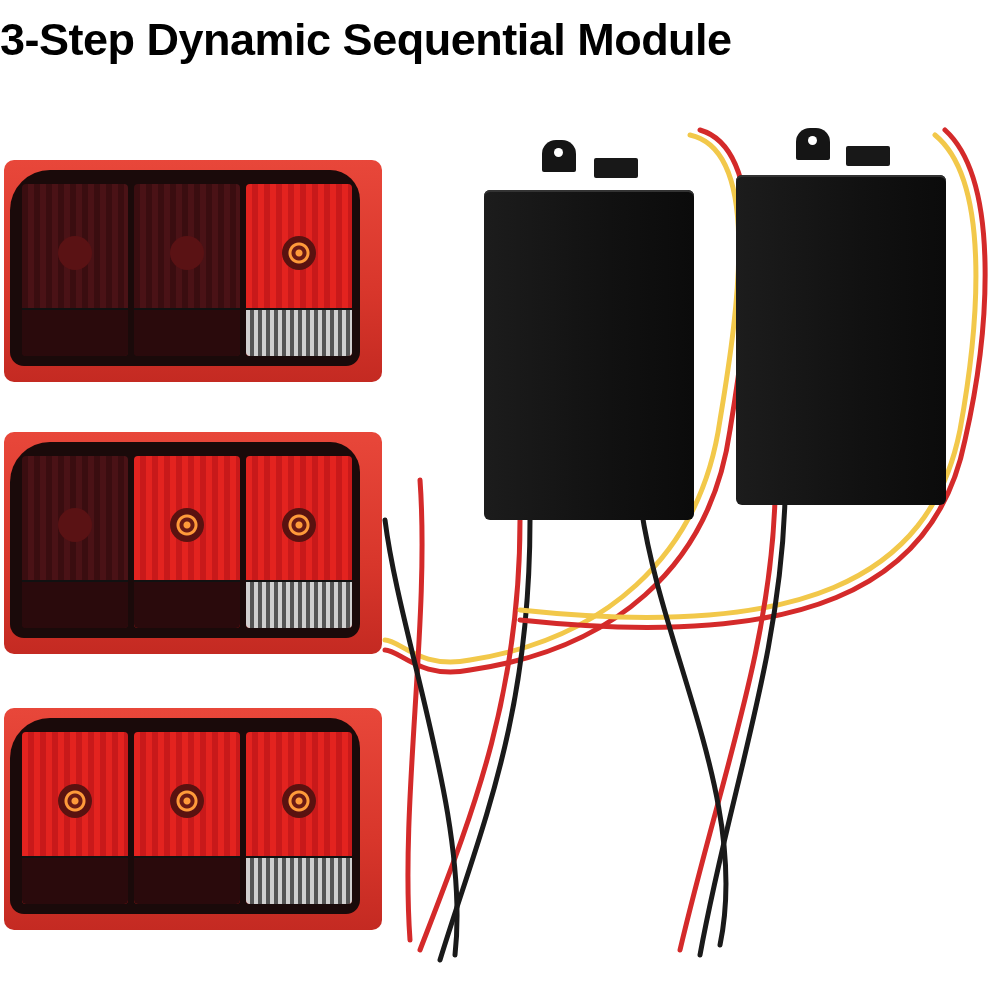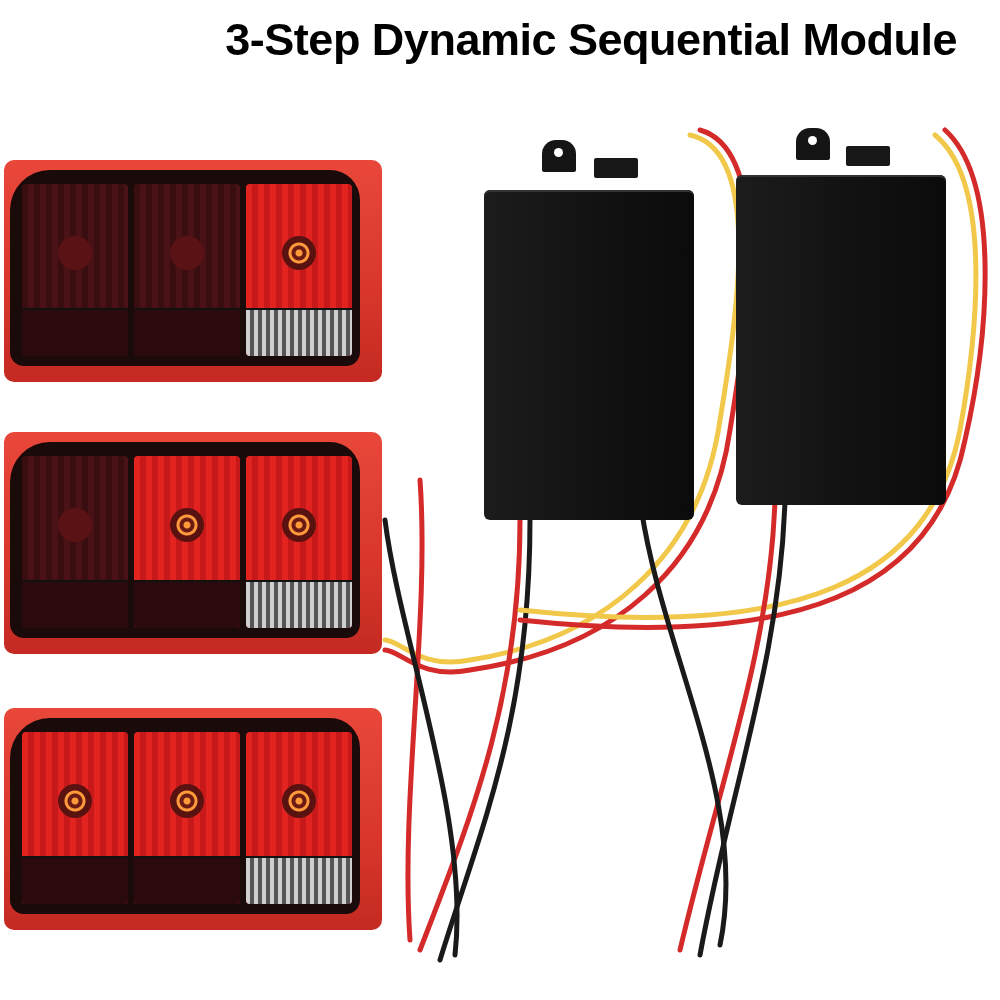--- a/index.html
+++ b/index.html
@@ -1,17 +1,17 @@
 <!DOCTYPE html>
 <html><head>
 <meta charset="utf-8">
 <style>
   html,body{margin:0;padding:0;background:#ffffff;}
   body{width:1000px;height:1000px;position:relative;overflow:hidden;font-family:"Liberation Sans","DejaVu Sans",sans-serif;}
-  .title{position:absolute;left:0;top:14px;width:957px;text-align:right;font-weight:bold;font-size:45px;color:#000;letter-spacing:-0.5px;font-family:"Liberation Sans",sans-serif;}
+  .title{position:absolute;left:0;top:14px;width:957px;text-align:left;font-weight:bold;font-size:45px;color:#000;letter-spacing:-0.5px;font-family:"Liberation Sans",sans-serif;}
   .panel{position:absolute;left:4px;width:378px;height:222px;border-radius:10px;background:linear-gradient(180deg,#e8473a 0%,#d8362b 60%,#c42a22 100%);overflow:hidden;}
   .housing{position:absolute;left:6px;top:10px;width:350px;height:196px;background:#1a0a0a;border-radius:40px 30px 14px 14px;}
   .cell{position:absolute;top:14px;width:106px;height:172px;border-radius:4px;overflow:hidden;}
   .cell.off{background:repeating-linear-gradient(90deg,#3a0d10 0 6px,#4a1216 6px 12px),#3c0e12;}
   .cell.on{background:repeating-linear-gradient(90deg,#e3231f 0 6px,#c8191a 6px 12px);}
   .cell .lower{position:absolute;left:0;bottom:0;width:100%;height:46px;background:#2a0a0c;border-top:2px solid #111;}
   .cell.right .lower{background:repeating-linear-gradient(90deg,#cfcfcf 0 4px,#555 4px 8px);}
   .cell .bulb{position:absolute;left:50%;top:52px;width:34px;height:34px;margin-left:-17px;border-radius:50%;background:#5a1214;}
   .cell.on .bulb{background:radial-gradient(circle,#ff9a3a 0 3px,#6b1a14 4px 7px,#ff9a3a 8px 10px,#5a1210 11px);}
   .module{position:absolute;width:210px;height:330px;background:linear-gradient(90deg,#1c1c1c,#111 60%,#0b0b0b);border-radius:6px;box-shadow:inset 0 2px 0 #333;}

